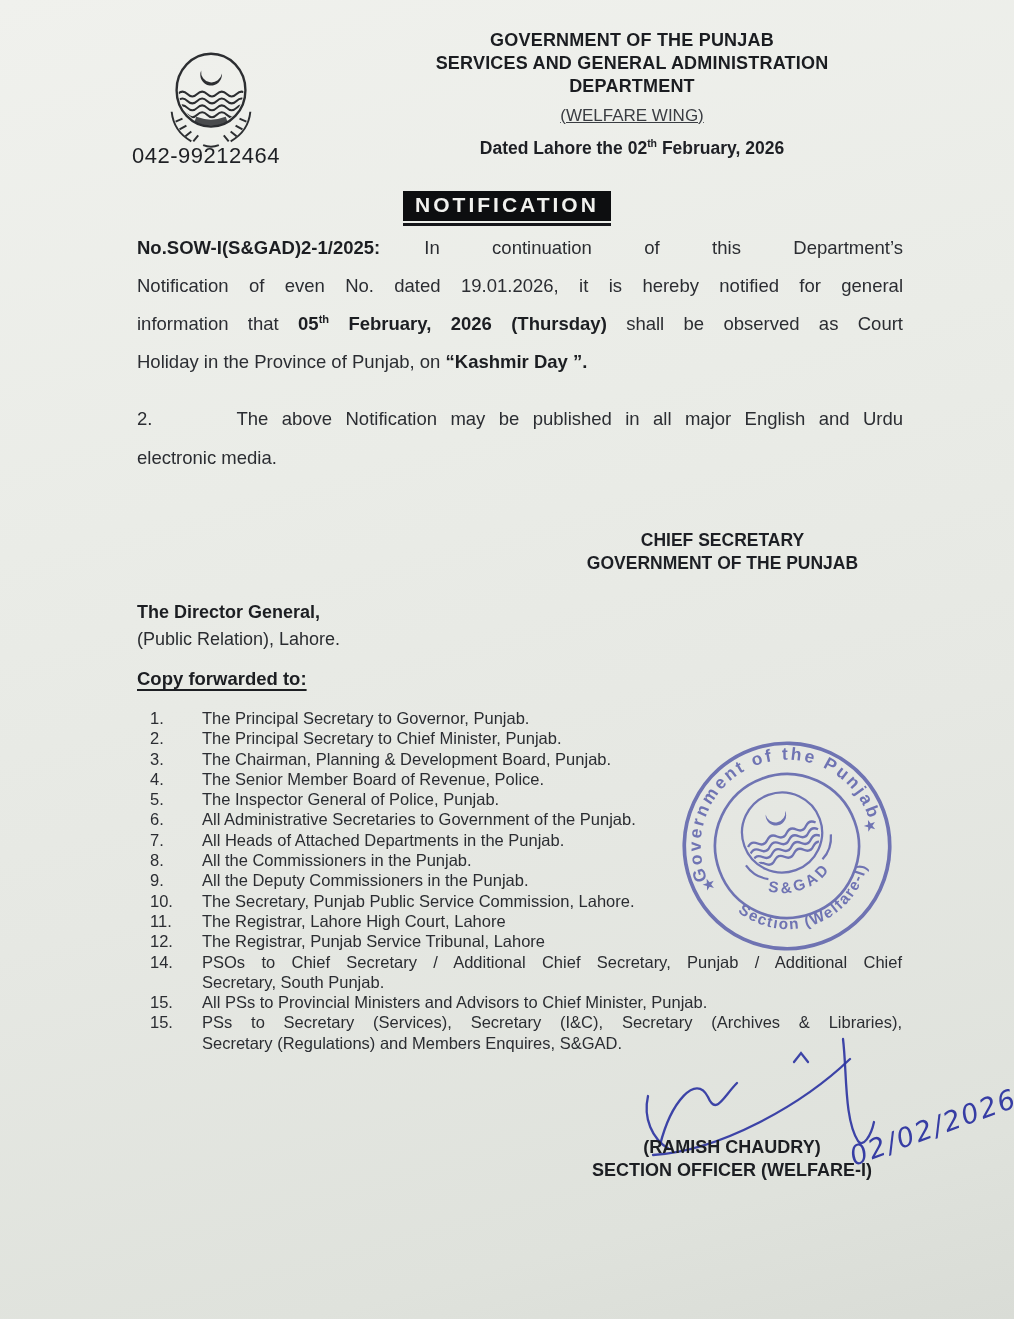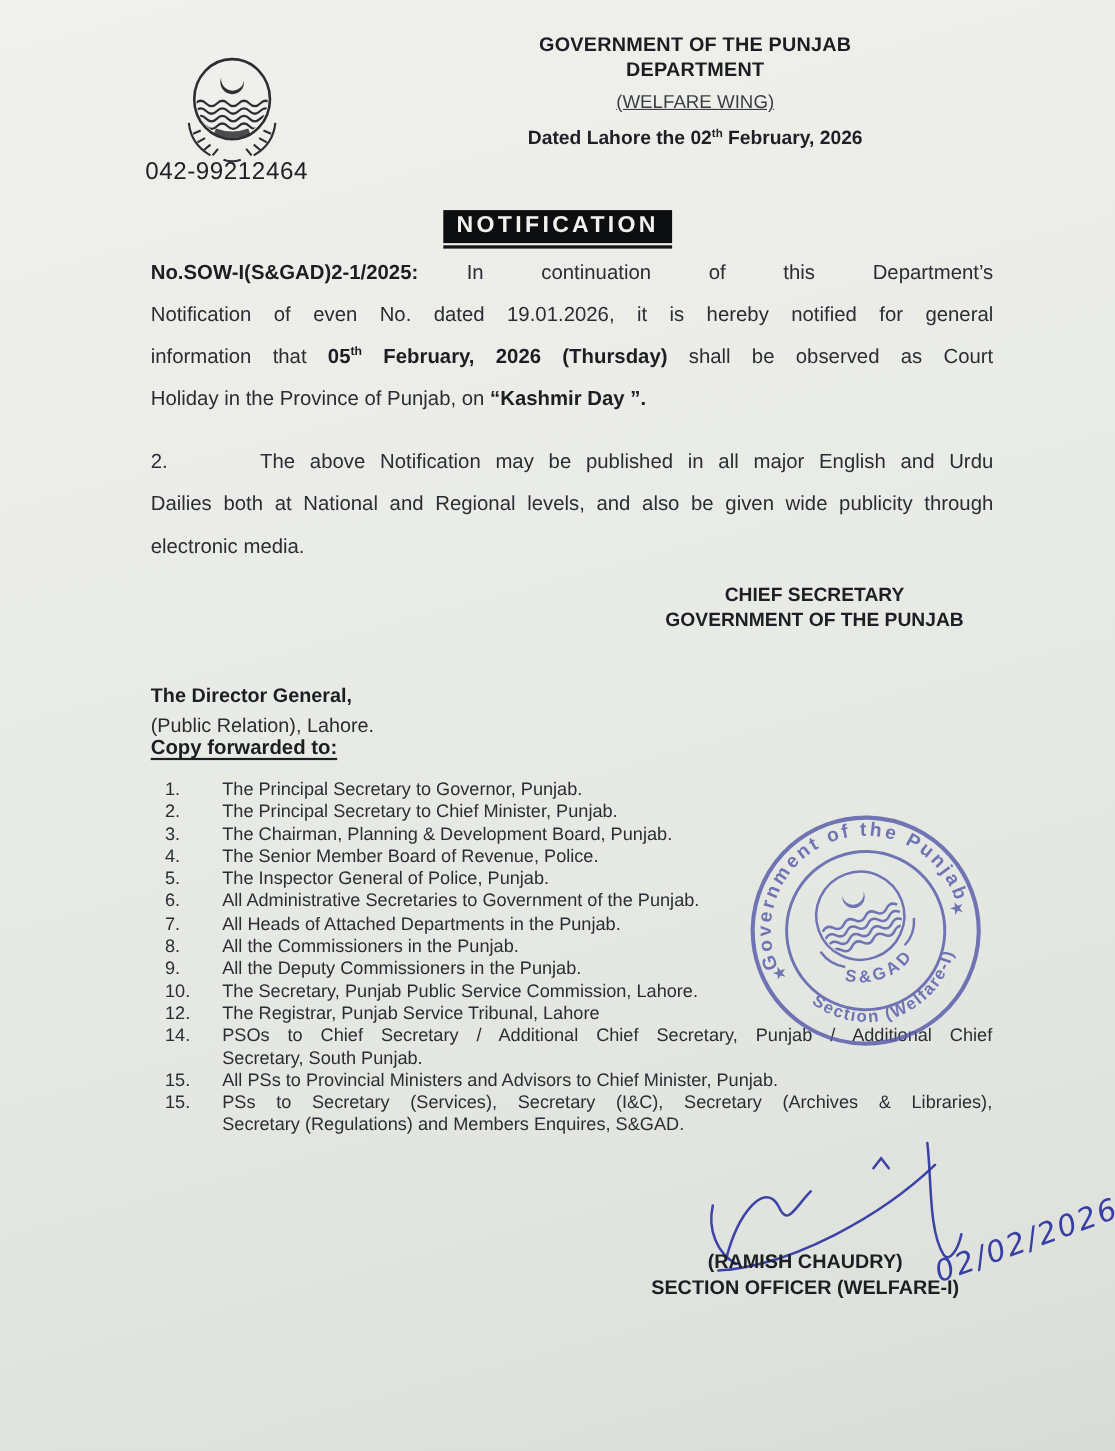--- a/index.html
+++ b/index.html
@@ -35,24 +35,24 @@
 
   
   .para{left:137px;width:766px;font-size:18.5px;color:#2b2d32;}
   .p1{top:229px;line-height:38px;}
   .p2{top:399px;line-height:39px;}
   .jline{text-align:justify;text-align-last:justify;}
   .gap{display:inline-block;height:1px;}
   .g1{width:44px;}
   .g2{width:84px;}
 
-  .closing{left:568px;top:529px;width:345px;text-align:center;
+  .closing{left:550px;top:529px;width:345px;text-align:center;
     font-weight:bold;font-size:17.5px;line-height:23px;color:#1d1f24;}
 
-  .addressee{left:137px;top:599px;font-size:18px;line-height:27px;margin-top:20px;}
+  .addressee{left:137px;top:599px;font-size:18px;line-height:27px;}
   .copy-head{left:137px;top:668px;font-size:18.5px;font-weight:bold;color:#1c1e22;
     text-decoration:underline;text-decoration-thickness:2px;text-underline-offset:4px;}
 
   
   .copy-list{left:150px;top:708px;width:754px;font-size:16.5px;line-height:20.3px;color:#2b2d32;}
   .copy-row{display:flex;align-items:flex-start;}
   .copy-num{flex:0 0 52px;}
   .copy-text{width:700px;}
 
   
@@ -105,39 +105,39 @@
         <path d="M 96,76 l -7,-3 M 92,84 l -7,-4 M 86,91 l -6,-5 M 78,96 l -5,-6"></path>
         <path d="M 52,100 q 8,3 16,0"></path>
       </g>
     </g>
   </svg>
 
   <div class="abs phone">042-99212464</div>
 
   <div class="abs letterhead">
     <div class="h">GOVERNMENT OF THE PUNJAB</div>
+    <div class="h">SERVICES AND GENERAL ADMINISTRATION</div>
     <div class="h">DEPARTMENT</div>
     <div class="wing">(WELFARE WING)</div>
     <div class="date"><span>Dated Lahore the 02</span><sup>th</sup><span> February, 2026</span></div>
   </div>
 
   <div class="abs notif-row">
     <span class="notif-wrap"><span class="notif-box">NOTIFICATION</span></span>
   </div>
 
   <div class="abs para p1">
     <div class="jline"><b>No.SOW-I(S&amp;GAD)2-1/2025:</b><span class="gap g1"></span><span>In continuation of this Department’s</span></div>
     <div class="jline">Notification of even No. dated 19.01.2026, it is hereby notified for general</div>
     <div class="jline"><span>information that </span><b><span>05</span><sup>th</sup><span> February, 2026 (Thursday)</span></b><span> shall be observed as Court</span></div>
     <div><span>Holiday in the Province of Punjab, on </span><b>“Kashmir Day ”.</b></div>
   </div>
 
   <div class="abs para p2">
     <div class="jline"><span>2.</span><span class="gap g2"></span><span>The above Notification may be published in all major English and Urdu</span></div>
-    <div class="jline">Dailies both at National and Regional levels, and also be given wide publicity through</div>
     <div>electronic media.</div>
   </div>
 
   <div class="abs closing">
     <div>CHIEF SECRETARY</div>
     <div>GOVERNMENT OF THE PUNJAB</div>
   </div>
 
   <div class="abs addressee">
     <div class="b">The Director General,</div>
@@ -198,20 +198,26 @@
       <div class="copy-row">
         <div class="copy-num">9.</div>
         <div class="copy-text">
           <div>All the Deputy Commissioners in the Punjab.</div>
         </div>
       </div>
       <div class="copy-row">
         <div class="copy-num">10.</div>
         <div class="copy-text">
           <div>The Secretary, Punjab Public Service Commission, Lahore.</div>
+        </div>
+      </div>
+      <div class="copy-row">
+        <div class="copy-num">11.</div>
+        <div class="copy-text">
+          <div>The Registrar, Lahore High Court, Lahore</div>
         </div>
       </div>
       <div class="copy-row">
         <div class="copy-num">12.</div>
         <div class="copy-text">
           <div>The Registrar, Punjab Service Tribunal, Lahore</div>
         </div>
       </div>
       <div class="copy-row">
         <div class="copy-num">14.</div>

